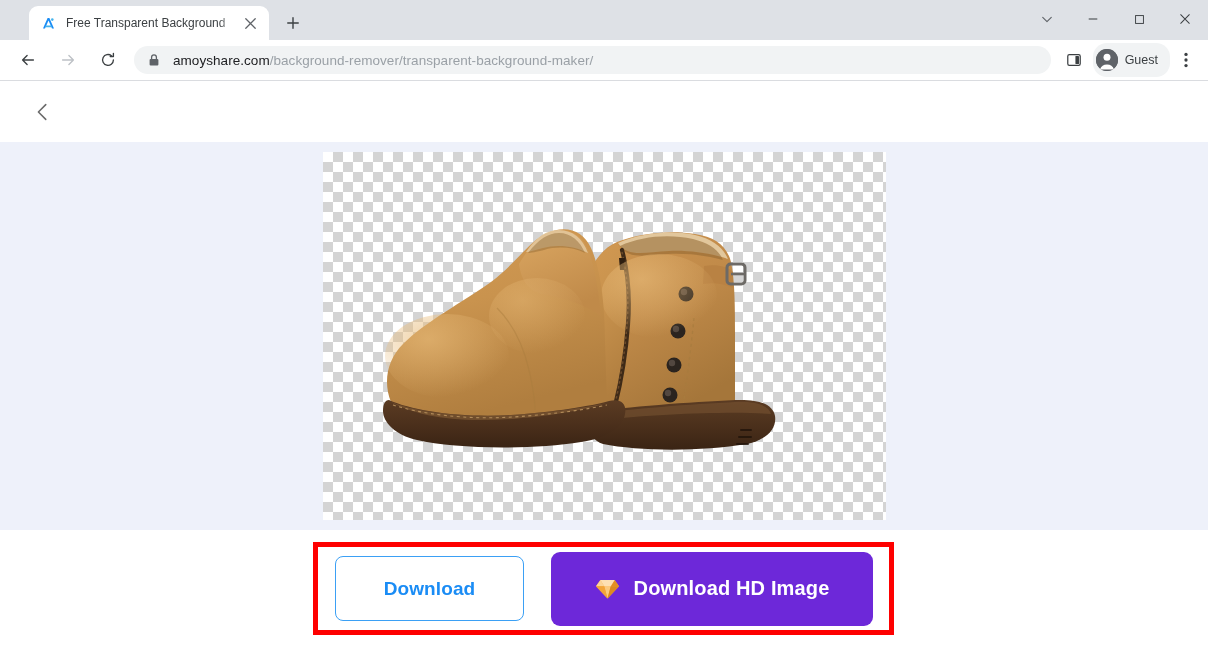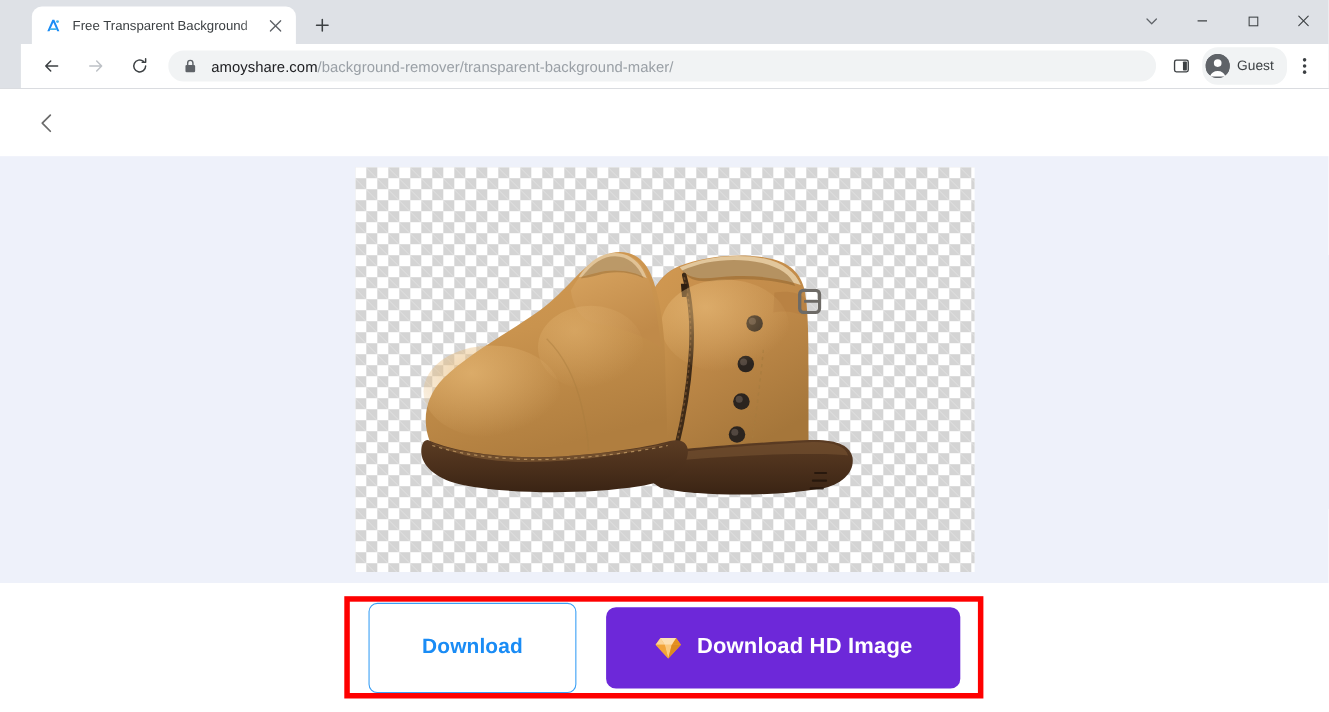--- a/index.html
+++ b/index.html
@@ -96,21 +96,20 @@
   }
 
   
   .toolbar {
     height: 40px;
     background: #ffffff;
     display: flex;
     align-items: center;
     padding: 0 8px;
     gap: 0px;
-    margin-left: 19px;
   }
 
   .nav-btn {
     width: 32px;
     height: 32px;
     margin: 0 4px;
     display: flex;
     align-items: center;
     justify-content: center;
     border-radius: 50%;
@@ -279,21 +278,21 @@
     width: 100%;
     height: 100%;
     display: flex;
     align-items: center;
     justify-content: center;
     gap: 27px;
   }
 
   .btn-download {
     width: 189px;
-    height: 82px;
+    height: 65px;
     border: 1.5px solid #3ba0f5;
     border-radius: 8px;
     background: #ffffff;
     color: #1a8cf5;
     font-size: 19px;
     font-weight: bold;
     display: flex;
     align-items: center;
     justify-content: center;
     letter-spacing: 0.1px;

